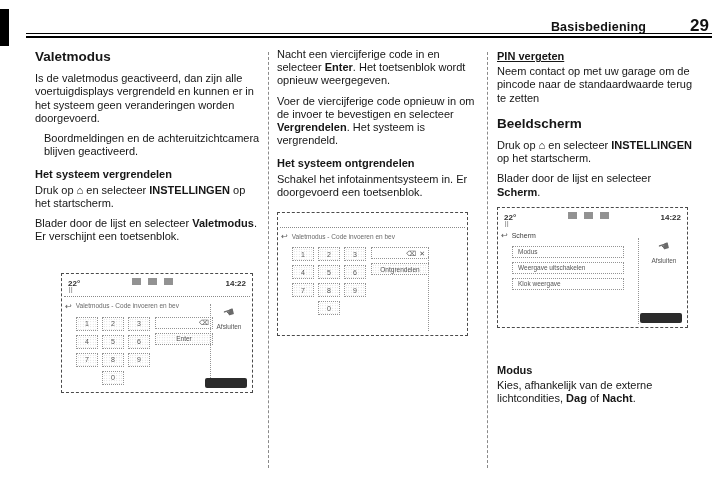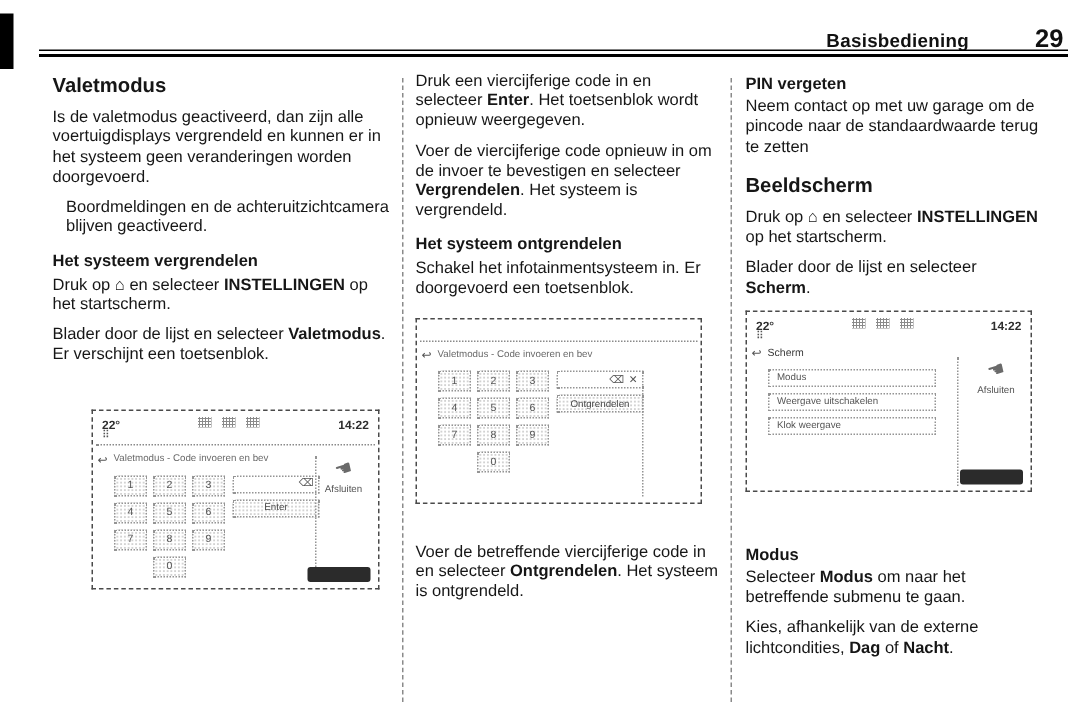--- a/index.html
+++ b/index.html
@@ -126,21 +126,21 @@
     <div class="vdiv" style="left:148px;top:30px;height:84px;"></div>
     <div class="handarea">
       <span class="hand">☚</span>
       <span class="handlabel">Afsluiten</span>
     </div>
     <div class="darkbtn"></div>
   </div>
 </div>
 
 <div class="col" id="col2">
-  <p><span>Druk een viercijferige code in en selecteer </span><span class="b">Enter</span><span>. Het toetsenblok wordt opnieuw weergegeven.</span></p>
+  <p><span>Nacht een viercijferige code in en selecteer </span><span class="b">Enter</span><span>. Het toetsenblok wordt opnieuw weergegeven.</span></p>
   <p><span>Voer de viercijferige code opnieuw in om de invoer te bevestigen en selecteer </span><span class="b">Vergrendelen</span><span>. Het systeem is vergrendeld.</span></p>
   <div class="h-sub">Het systeem ontgrendelen</div>
   <p>Schakel het infotainmentsysteem in. Er doorgevoerd een toetsenblok.</p>
 
   <div class="shot" id="shot2">
     <div class="sbar-blank"></div>
     <div class="dotline"></div>
     <div class="trow">
       <span class="backicon">↩</span>
       <span>Valetmodus - Code invoeren en bev</span>
@@ -162,25 +162,24 @@
         <div class="field">
             <span>⌫</span>
             <span>✕</span>
           </div>
         <div class="abtn">Ontgrendelen</div>
       </div>
     </div>
     <div class="vdiv" style="left:150px;top:44px;height:74px;"></div>
   </div>
 
-  <p><span>Voer de betreffende viercijferige code in en selecteer </span><span class="b">Ontgrendelen</span><span>. Het systeem is ontgrendeld.</span></p>
 </div>
 
 <div class="col" id="col3">
-  <div class="h-sub" style="margin-top:2px;">PIN vergeten</div>
+  <div class="h-sub" style="margin-top:2px;text-decoration:underline;">PIN vergeten</div>
   <p>Neem contact op met uw garage om de pincode naar de standaardwaarde terug te zetten</p>
   <div class="h-big" style="margin-top:12px;">Beeldscherm</div>
   <p><span>Druk op </span><span class="sym">⌂</span><span> en selecteer </span><span class="b">INSTELLINGEN</span><span> op het startscherm.</span></p>
   <p><span>Blader door de lijst en selecteer </span><span class="b">Scherm</span><span>.</span></p>
 
   <div class="shot" id="shot3">
     <div class="sbar">
       <span>22°</span>
       <span class="sicons">
         <span class="sicon"></span>
@@ -201,15 +200,14 @@
     </div>
     <div class="vdiv" style="left:140px;top:30px;height:86px;"></div>
     <div class="handarea">
       <span class="hand">☚</span>
       <span class="handlabel">Afsluiten</span>
     </div>
     <div class="darkbtn"></div>
   </div>
 
   <div class="h-sub">Modus</div>
-  <p><span>Selecteer </span><span class="b">Modus</span><span> om naar het betreffende submenu te gaan.</span></p>
   <p><span>Kies, afhankelijk van de externe lichtcondities, </span><span class="b">Dag</span><span> of </span><span class="b">Nacht</span><span>.</span></p>
 </div>
 
 </body></html>

